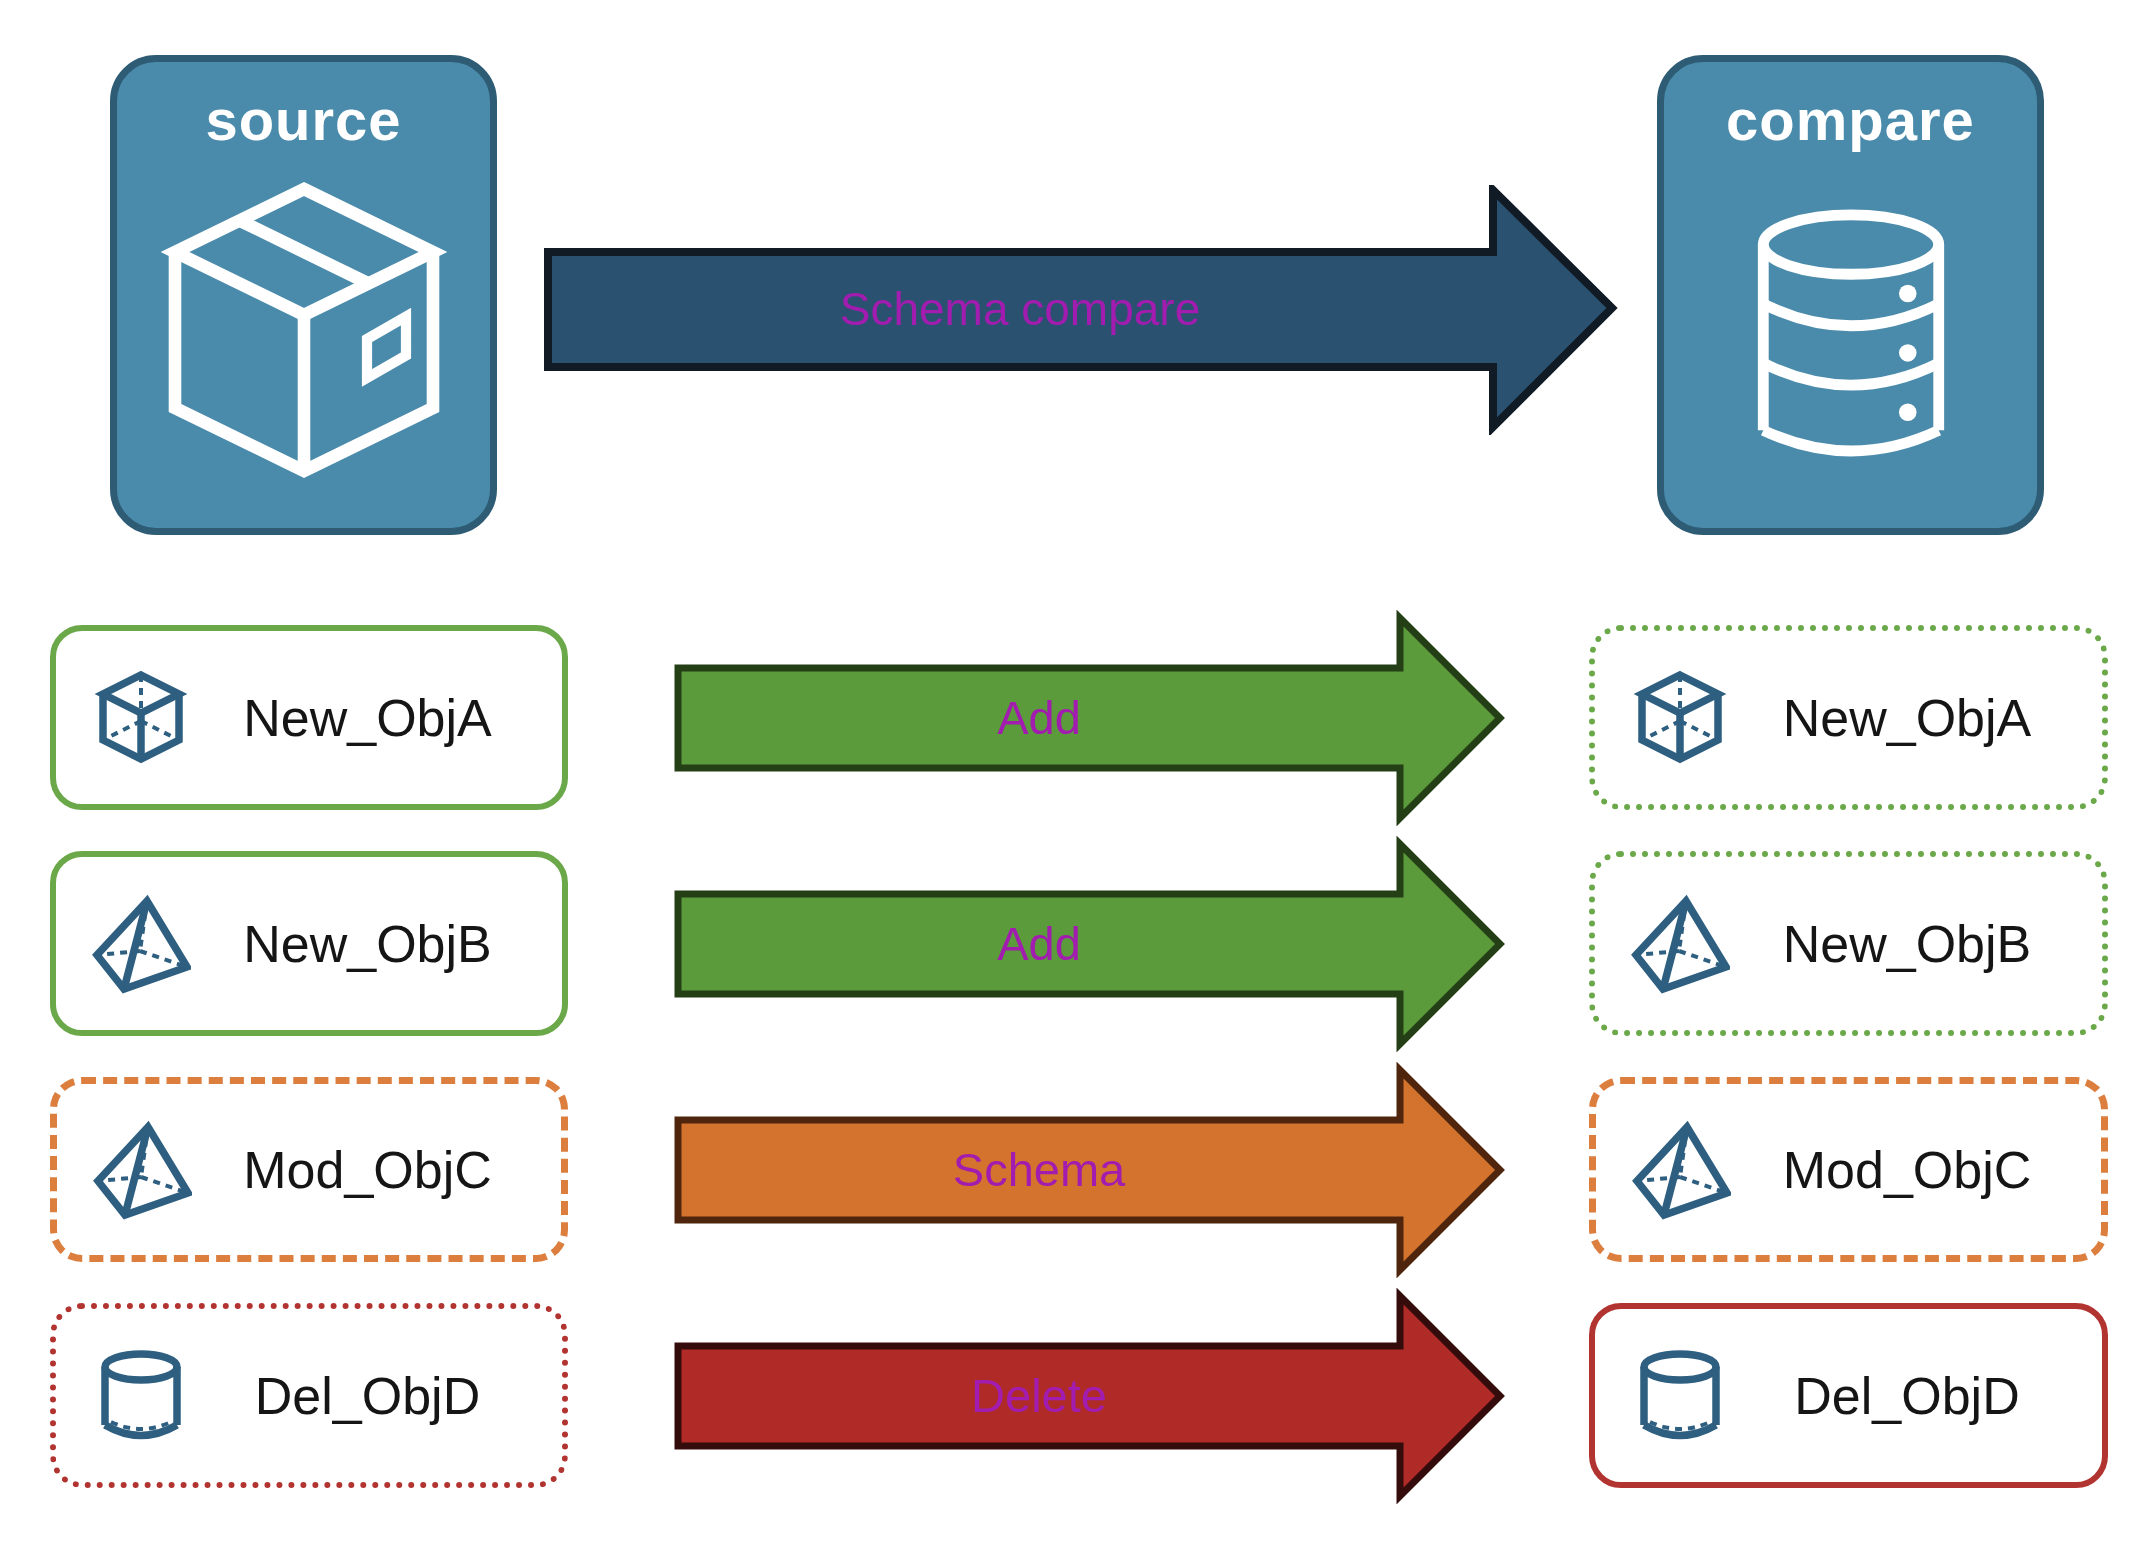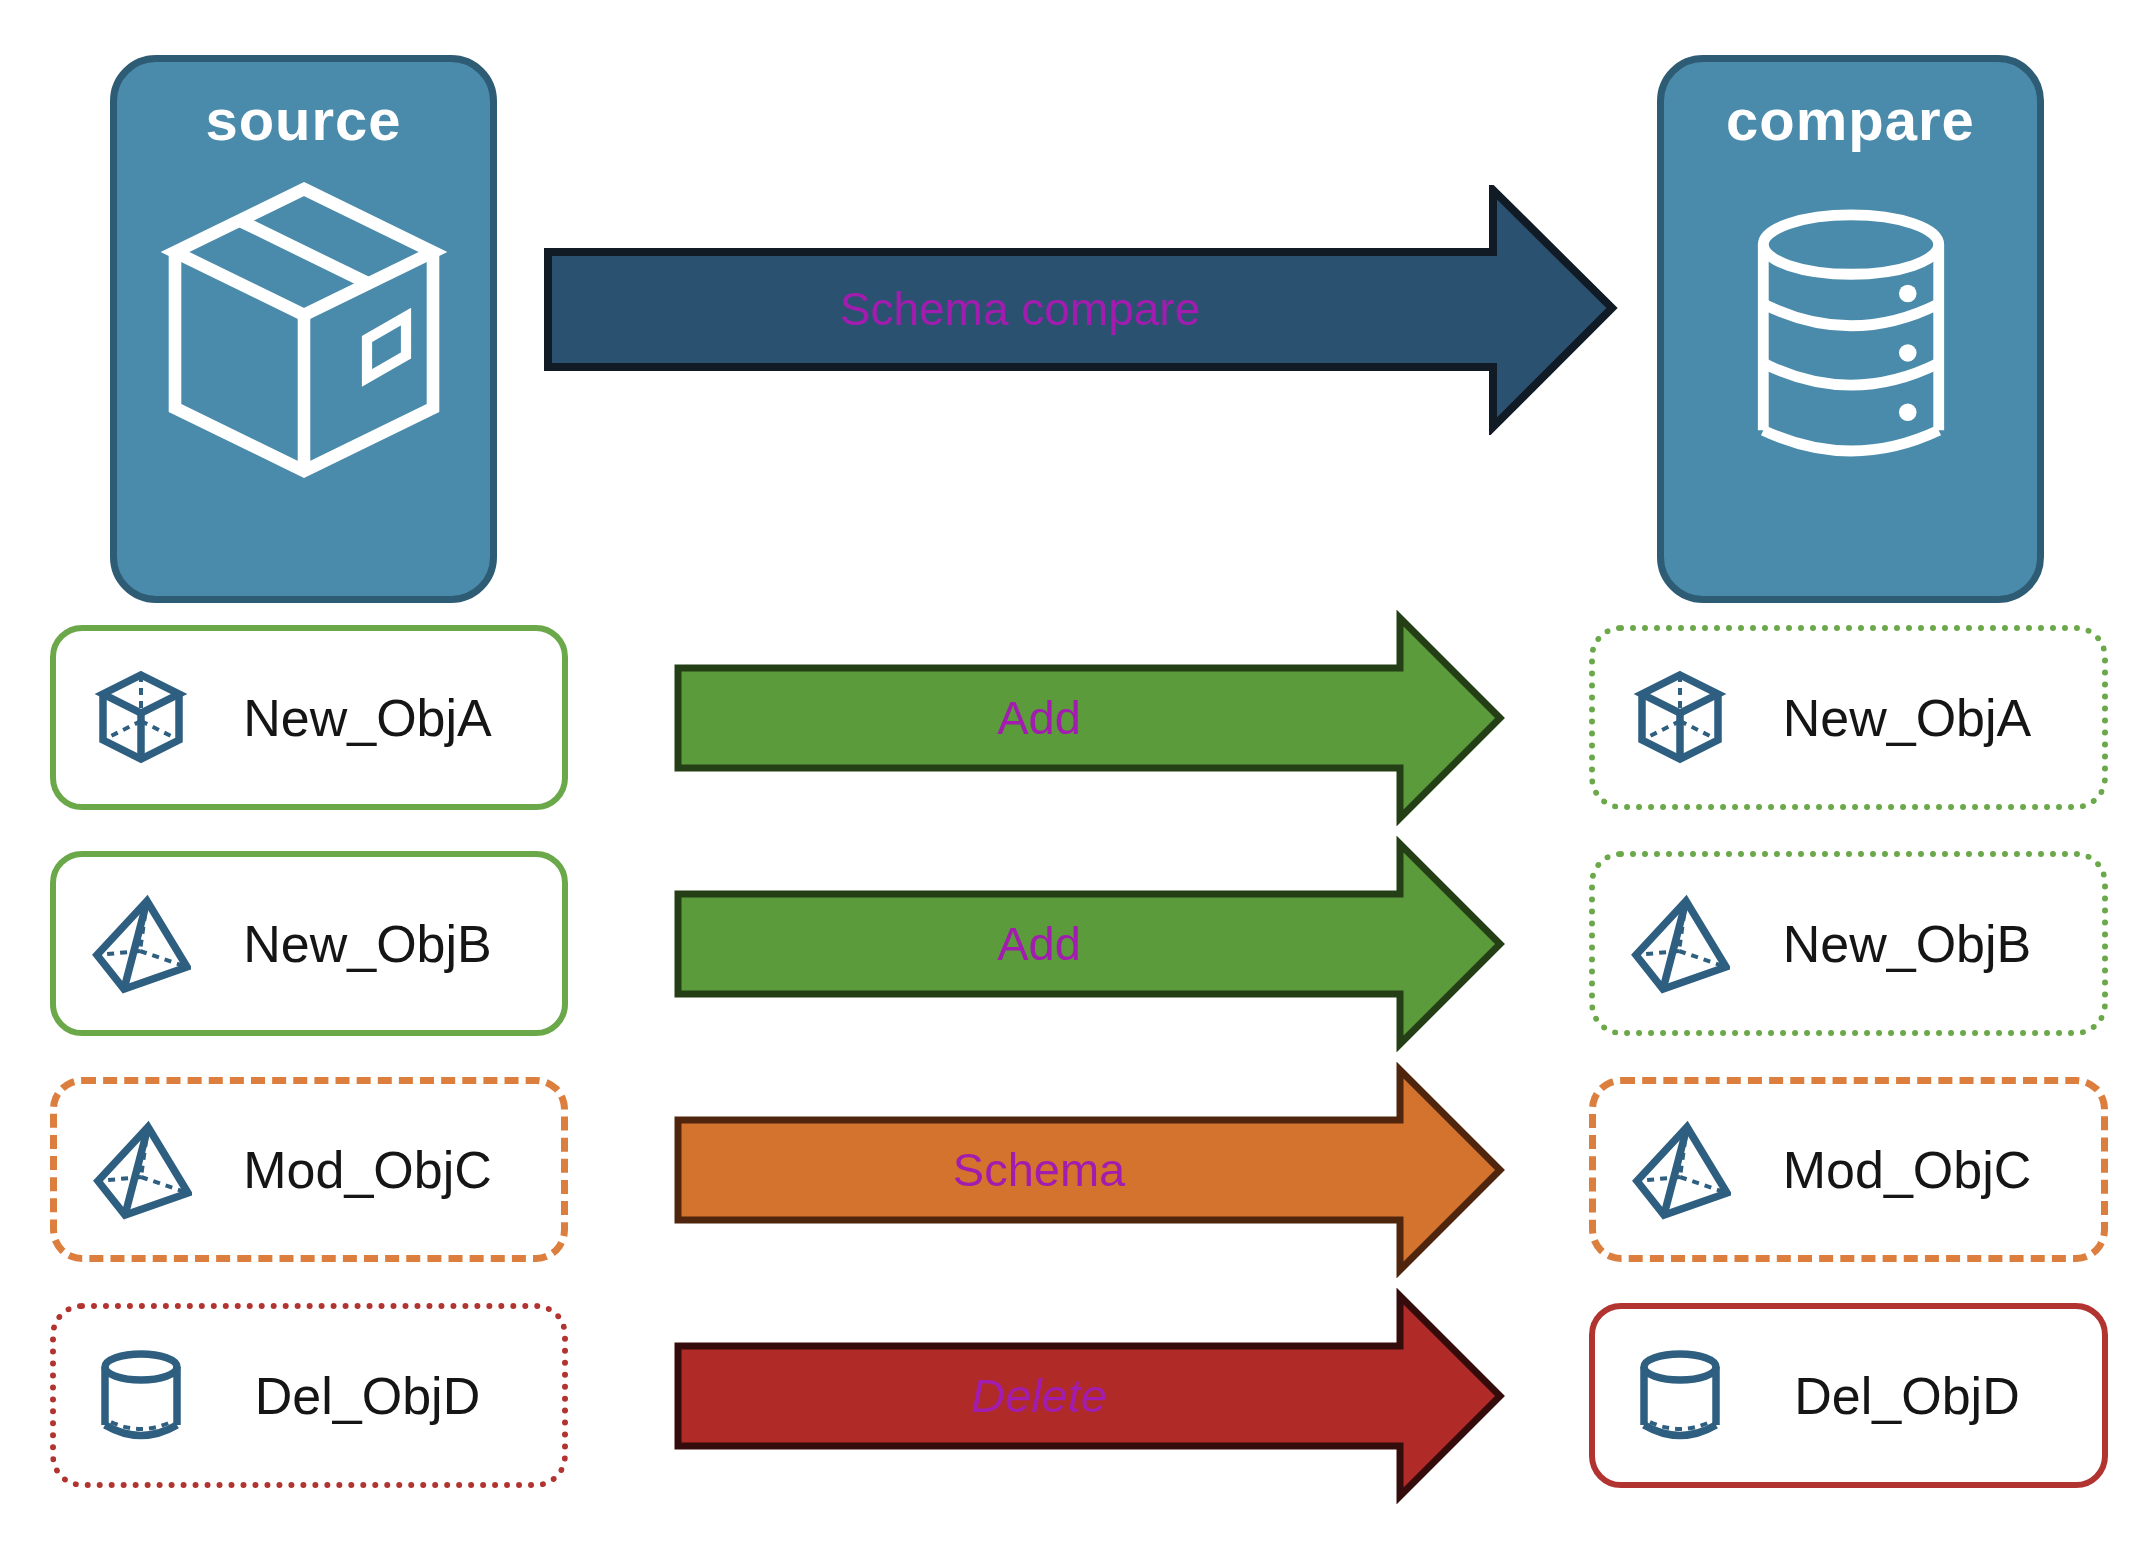--- a/index.html
+++ b/index.html
@@ -2,21 +2,21 @@
 <html><head>
 <meta charset="utf-8">
 <style>
   html,body{margin:0;padding:0;background:#fff;}
   #canvas{
     position:relative;width:2150px;height:1550px;background:#ffffff;overflow:hidden;
     font-family:"Liberation Sans", sans-serif;
   }
   
   .panel{
-    position:absolute;box-sizing:border-box;width:387px;height:548px;
+    position:absolute;box-sizing:border-box;width:387px;height:480px;
     background:#4A8BAB;border:7px solid #2E5C74;border-radius:46px;
     display:flex;flex-direction:column;align-items:center;
   }
   .panel-label{
     margin-top:24px;color:#ffffff;font-size:58px;font-weight:bold;letter-spacing:1px;
   }
   .panel-icon{margin-top:22px;}
   
   .arrow-svg{position:absolute;}
   .arrow-svg polygon{stroke-linejoin:miter;}
@@ -201,21 +201,21 @@
         </g>
       <g class="wire wire-dash">
           <path d="M20 76 Q50 90 80 76"></path>
         </g>
     </svg>
     <span class="obj-label">Del_ObjD</span>
   </div>
   <svg class="arrow-svg arrow-red" style="left:670px;top:1288px;" width="840" height="216" viewBox="0 0 840 216">
     <polygon points="8,58 730,58 730,8 830,108 730,208 730,158 8,158"></polygon>
   </svg>
-  <div class="arrow-label" style="left:678px;top:1355px;width:722px;font-style:italic;">Delete</div>
+  <div class="arrow-label" style="left:678px;top:1355px;width:722px;">Delete</div>
   <div class="obj-box bs-red-solid" style="left:1589px;top:1303px;width:519px;">
     <svg class="obj-icon" width="100" height="100" viewBox="0 0 100 100">
       <g class="wire wire-solid">
           <ellipse cx="50" cy="21" rx="36" ry="13"></ellipse>
           <path d="M14 21 V79"></path>
           <path d="M86 21 V79"></path>
           <path d="M14 79 Q50 100 86 79"></path>
         </g>
       <g class="wire wire-dash">
           <path d="M20 76 Q50 90 80 76"></path>

